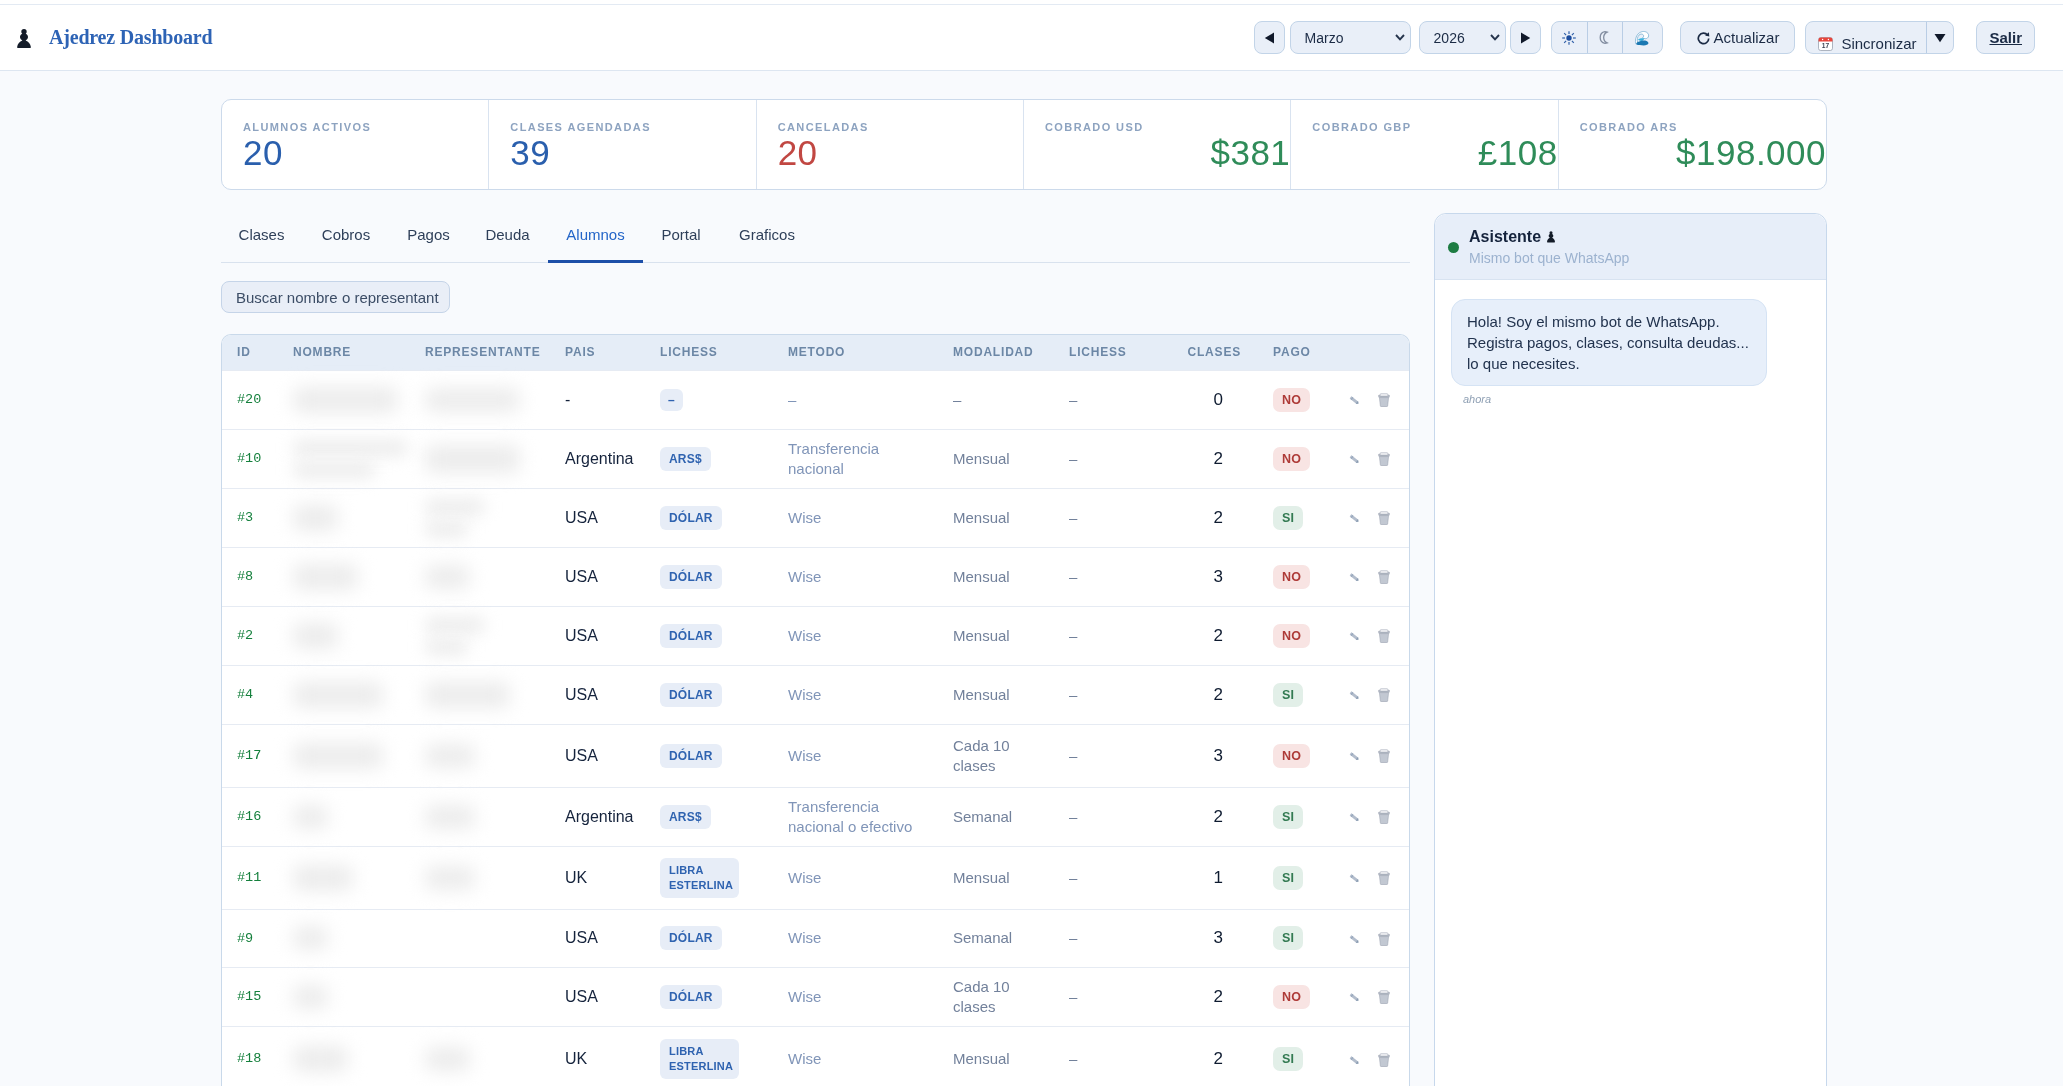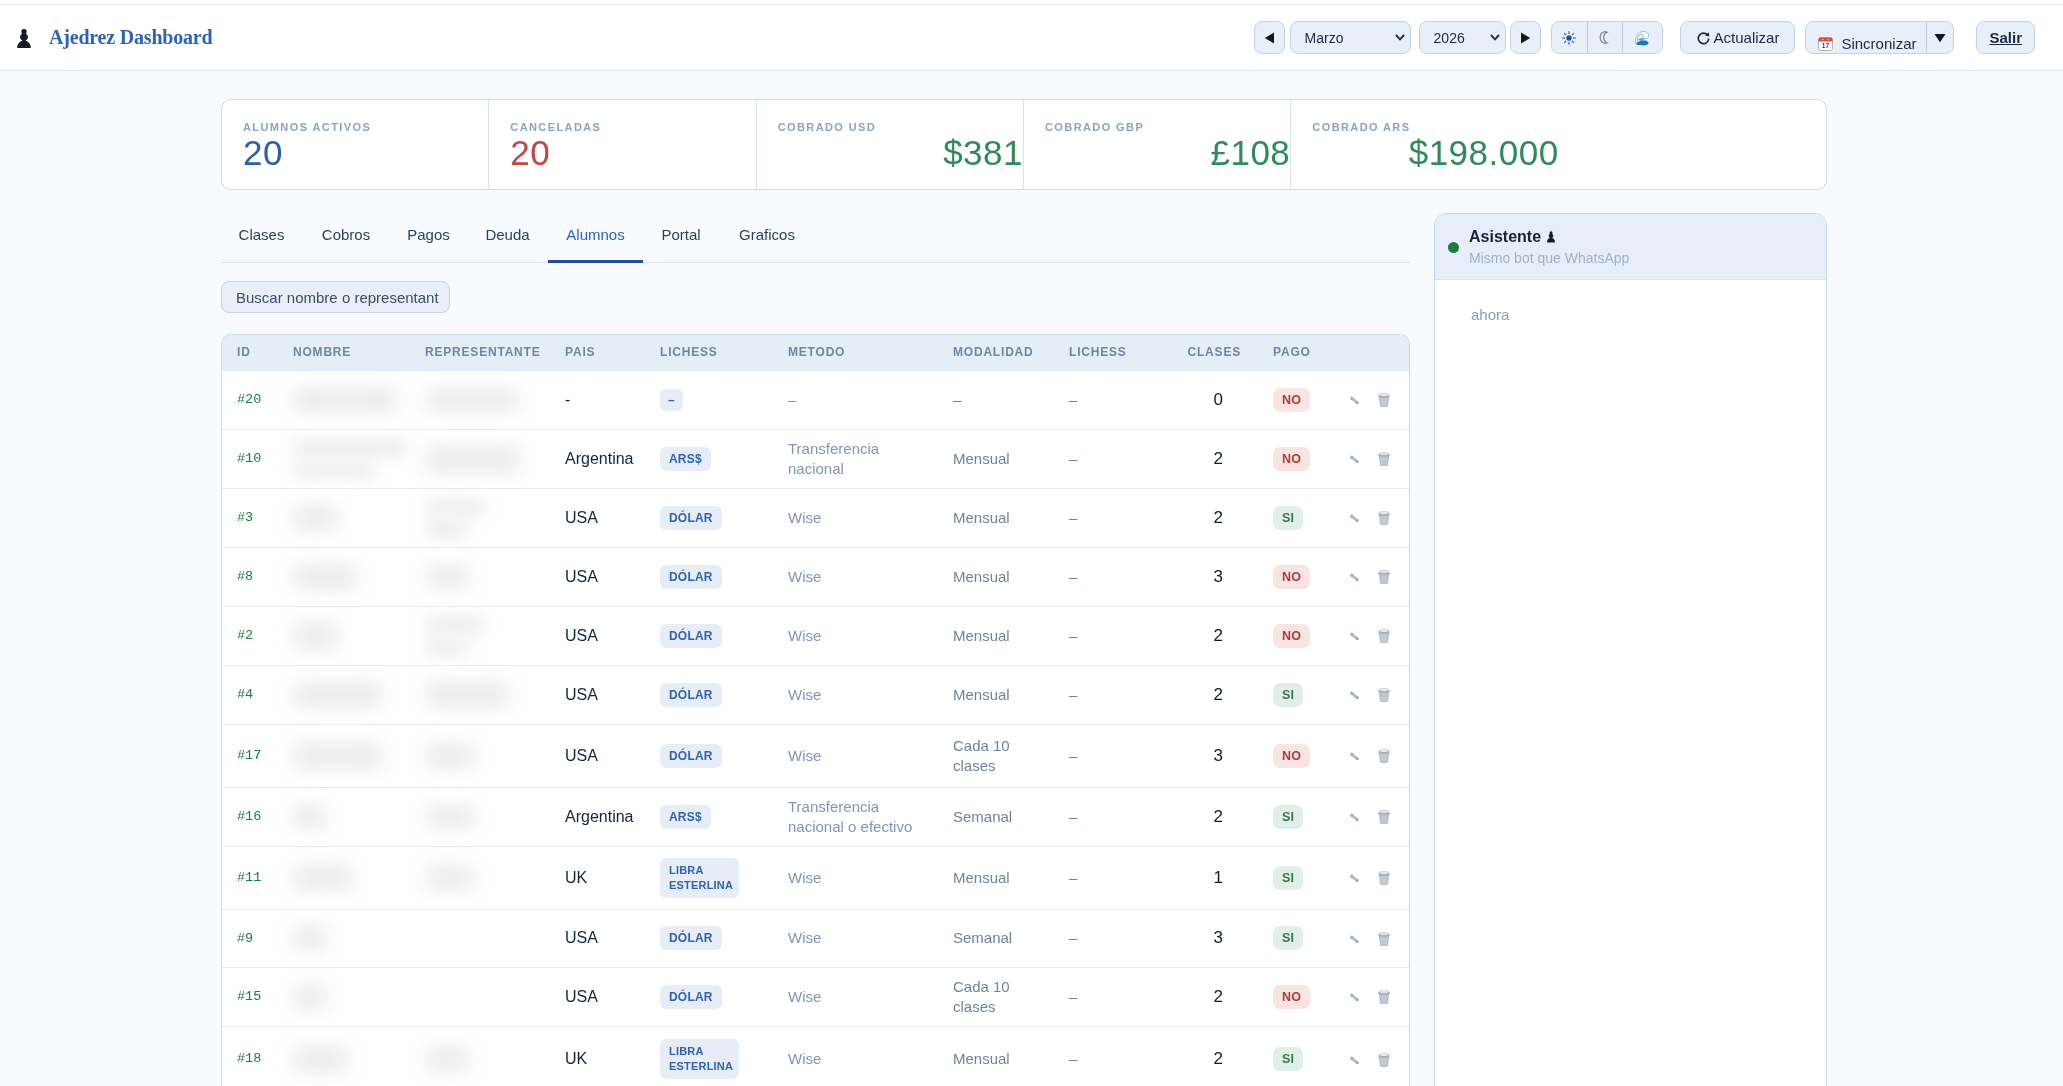--- a/index.html
+++ b/index.html
@@ -55,21 +55,21 @@
 .blob { display:inline-block; background:#ececec; border-radius:8px; filter:blur(9px); vertical-align:middle; }
 .blob2 { display:inline-flex; flex-direction:column; gap:6px; vertical-align:middle; }
 .blob2 i { display:block; height:16px; background:#ececec; border-radius:7px; filter:blur(8px); }
 .chat { border:1px solid #c7d8ec; border-radius:12px; background:#fff; height:920px; overflow:hidden; }
 .chat-head { background:#e7eef9; border-bottom:1px solid #d8e3f1; padding:14px 13px 13px; display:flex; align-items:center; gap:10px; border-radius:12px 12px 0 0; }
 .dot { width:11px; height:11px; border-radius:50%; background:#1e7c43; flex:none; }
 .chat-title { font-size:16px; font-weight:bold; color:#15233c; }
 .chat-sub { font-size:14px; color:#9cb2cf; margin-top:4px; }
 .chat-body { padding:19px 16px 18px; }
 .bubble { background:#e7effa; border:1px solid #d5e3f4; border-radius:14px; padding:11px 15px; width:316px; font-size:15px; line-height:21px; color:#22334e; }
-.ahora { font-size:15px; color:#8e9fb3; margin:7px 0 0 20px; }
+.ahora { font-size:11px; color:#8e9fb3; margin:7px 0 0 12px;font-style:italic; }
 </style></head>
 <body>
 <div class="topbar">
   <div class="brand">
       <svg width="18" height="20" viewBox="0 0 16 18.5" style="display:block">
         <path fill="#141c29" d="M8 1 a2.5 2.5 0 0 1 2.5 2.5 a2.5 2.5 0 0 1 -0.9 1.9 c1.2 0.5 2.1 1.6 2.1 3 c0 1.4 -0.9 2.6 -2.2 3.1 c2.6 0.9 4.5 3.2 4.8 5.9 c0.1 0.8 -0.3 1.6 -1.2 1.6 l-10.2 0 c-0.9 0 -1.3 -0.8 -1.2 -1.6 c0.3 -2.7 2.2 -5 4.8 -5.9 c-1.3 -0.5 -2.2 -1.7 -2.2 -3.1 c0 -1.4 0.9 -2.5 2.1 -3 a2.5 2.5 0 0 1 -0.9 -1.9 a2.5 2.5 0 0 1 2.5 -2.5 z"></path>
       </svg>
       <h1>Ajedrez Dashboard</h1>
     </div>
   <div class="controls">
@@ -141,20 +141,24 @@
       </button>
   </div>
 </div>
 <div class="container">
   <div class="stats">
     <div class="stat">
         <div class="lbl">ALUMNOS ACTIVOS</div>
         <div class="val v-blue">20</div>
       </div>
     <div class="stat">
+        <div class="lbl">CLASES AGENDADAS</div>
+        <div class="val v-blue">39</div>
+      </div>
+    <div class="stat">
         <div class="lbl">CANCELADAS</div>
         <div class="val v-red">20</div>
       </div>
     <div class="stat">
         <div class="lbl">COBRADO USD</div>
         <div class="val v-green">$381</div>
       </div>
     <div class="stat">
         <div class="lbl">COBRADO GBP</div>
         <div class="val v-green">£108</div>
@@ -500,16 +504,17 @@
       <div class="chat-head">
         <span class="dot"></span>
         <div>
             <div class="chat-title">Asistente<svg width="10" height="13" viewBox="0 0 16 19" style="display:inline-block;vertical-align:-1px;margin-left:5px">
                 <path fill="#141c29" d="M8 1 a2.5 2.5 0 0 1 2.5 2.5 a2.5 2.5 0 0 1 -0.9 1.9 c1.2 0.5 2.1 1.6 2.1 3 c0 1.4 -0.9 2.6 -2.2 3.1 c2.6 0.9 4.5 3.2 4.8 5.9 c0.1 0.8 -0.3 1.6 -1.2 1.6 l-10.2 0 c-0.9 0 -1.3 -0.8 -1.2 -1.6 c0.3 -2.7 2.2 -5 4.8 -5.9 c-1.3 -0.5 -2.2 -1.7 -2.2 -3.1 c0 -1.4 0.9 -2.5 2.1 -3 a2.5 2.5 0 0 1 -0.9 -1.9 a2.5 2.5 0 0 1 2.5 -2.5 z"></path>
               </svg></div>
             <div class="chat-sub">Mismo bot que WhatsApp</div>
           </div>
       </div>
       <div class="chat-body">
+        <div class="bubble">Hola! Soy el mismo bot de WhatsApp.<br>Registra pagos, clases, consulta deudas...<br>lo que necesites.</div>
         <div class="ahora">ahora</div>
       </div>
     </aside>
   </div>
 </div>
 </body></html>

